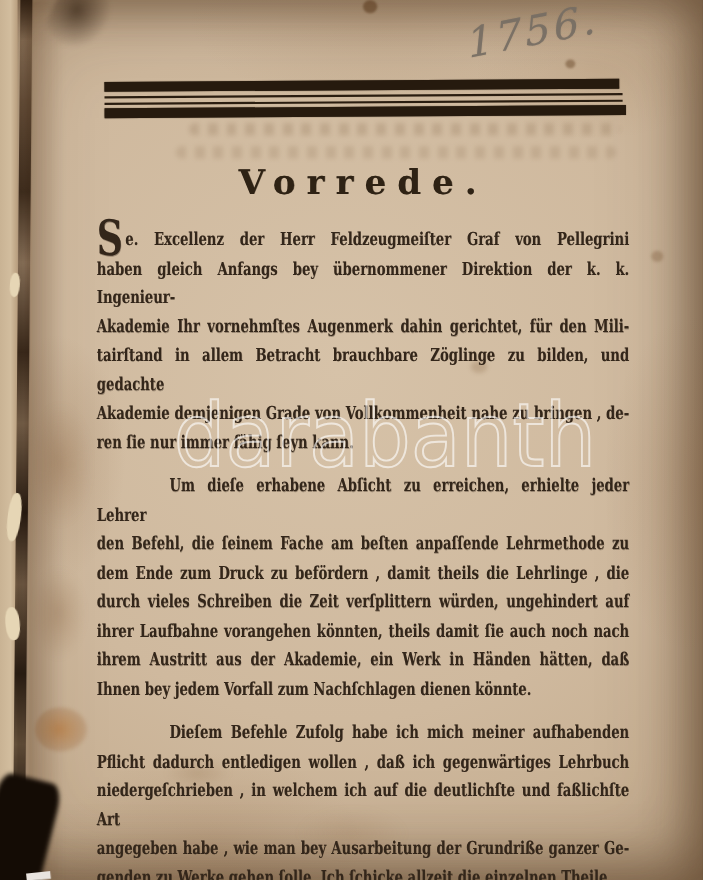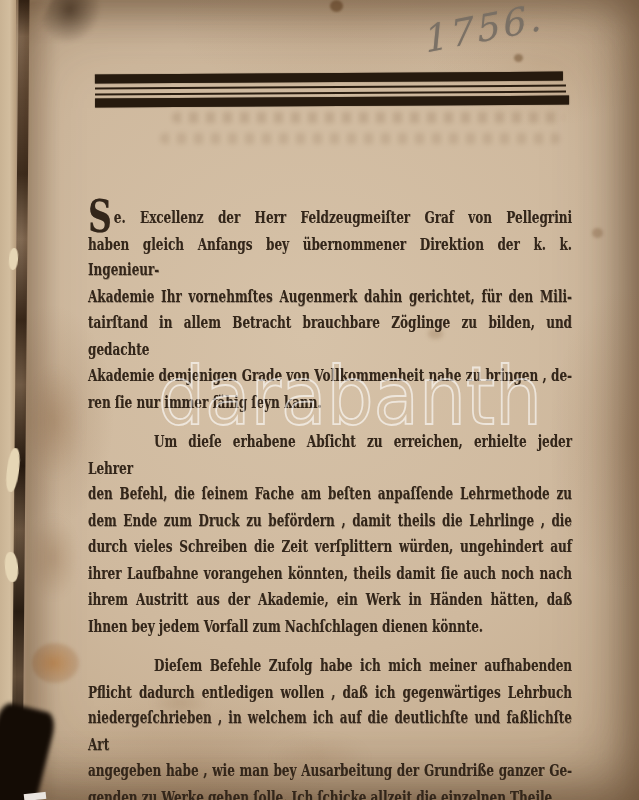--- a/index.html
+++ b/index.html
@@ -114,20 +114,21 @@
 
   <div class="rule">
     <div class="rule-bar top"></div>
     <div class="rule-thin"></div>
     <div class="rule-bar bottom"></div>
   </div>
 
   <div class="ghost-row" style="left:172px;top:112px;width:392px;"></div>
   <div class="ghost-row" style="left:160px;top:133px;width:400px;opacity:.65;"></div>
 
+  <div class="heading">Vorrede.</div>
 
   <div class="body">
     <div class="para dropcap">
         <div class="line">Se. Excellenz der Herr Feldzeugmeiſter Graf von Pellegrini</div>
         <div class="line">haben gleich Anfangs bey übernommener Direktion der k. k. Ingenieur-</div>
         <div class="line">Akademie Ihr vornehmſtes Augenmerk dahin gerichtet, für den Mili-</div>
         <div class="line">tairſtand in allem Betracht brauchbare Zöglinge zu bilden, und gedachte</div>
         <div class="line">Akademie demjenigen Grade von Vollkommenheit nahe zu bringen , de-</div>
         <div class="line last">ren ſie nur immer fähig ſeyn kann.</div>
       </div>

